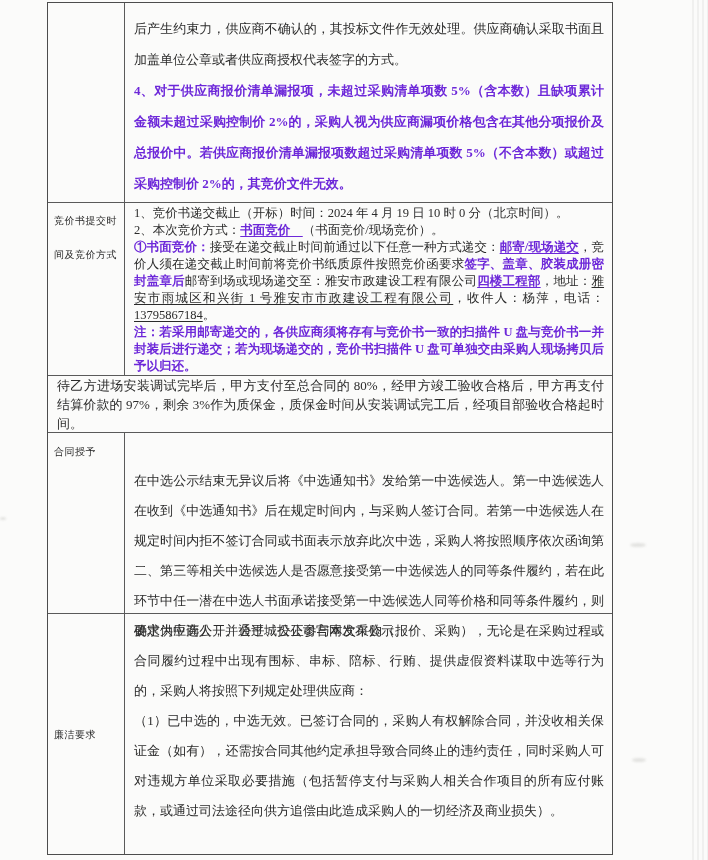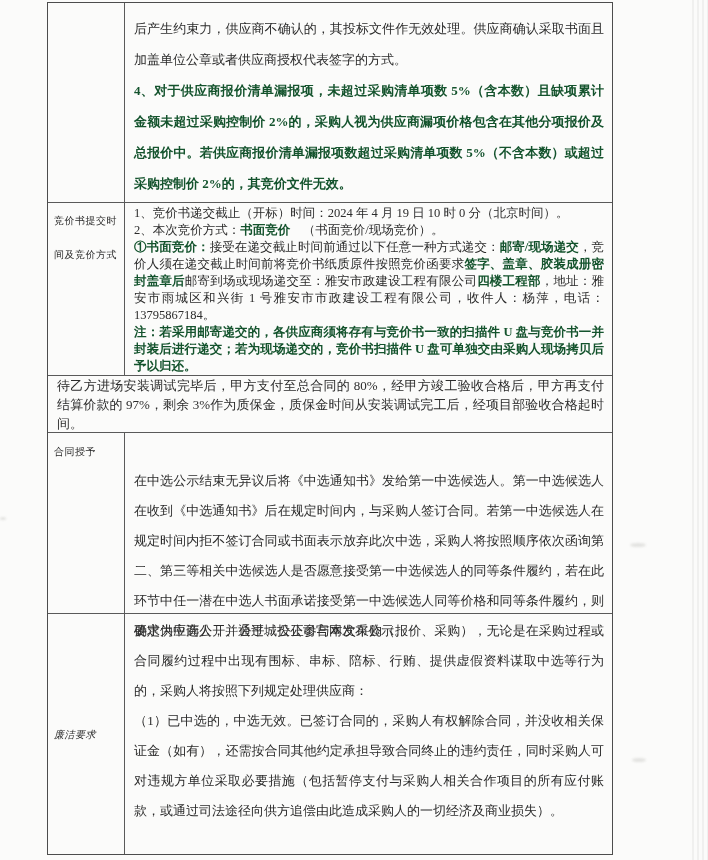--- a/index.html
+++ b/index.html
@@ -33,33 +33,33 @@
     font-size:10px;
     letter-spacing:.5px;
     display:flex;flex-direction:column;
   }
   .ctt{
     flex:1;box-sizing:border-box;
     padding:0 8px 0 9px;
     text-align:justify;
   }
   .para{margin:0;}
-  span.b{font-weight:bold;color:#14532d;margin-top:28px;}
-  span.u{text-underline-offset:2px;}
+  span.b{font-weight:bold;color:#6d28d9;margin-top:28px;}
+  span.u{text-decoration:underline;text-underline-offset:2px;}
 
   .r0 .ctt{font-size:13px;line-height:31px;padding-top:10px;}
   .r1 .ctt{font-size:12.5px;line-height:17px;padding-top:2px;}
   .r2 .ctt{font-size:13px;line-height:19px;padding-top:0;}
   .r3 .ctt{font-size:13px;line-height:30px;padding-top:1px;margin-top:32px;}
   .r4 .ctt{font-size:13px;line-height:30px;padding-top:2px;}
 
   .r1 .lbl{line-height:34px;padding-top:1px;}
   .r2 .lbl{line-height:19px;padding-top:6px;}
   .r3 .lbl{line-height:19px;padding-top:9px;}
-  .r4 .lbl{line-height:19px;justify-content:center;font-style:italic;}
+  .r4 .lbl{line-height:19px;justify-content:center;}
 
   .smudge{position:absolute;background:#c6c6c2;opacity:.45;border-radius:50%;filter:blur(1px);}
   #smudge-1{left:630px;top:543px;width:16px;height:4px;}
   #smudge-2{left:632px;top:758px;width:14px;height:4px;}
   #smudge-3{left:0px;top:517px;width:6px;height:3px;}
   .edge-streak{
     position:absolute;right:0;top:0;width:16px;height:860px;
     background:repeating-linear-gradient(90deg,rgba(190,190,188,.18) 0 2px,rgba(255,255,255,0) 2px 5px);
     pointer-events:none;
   }

